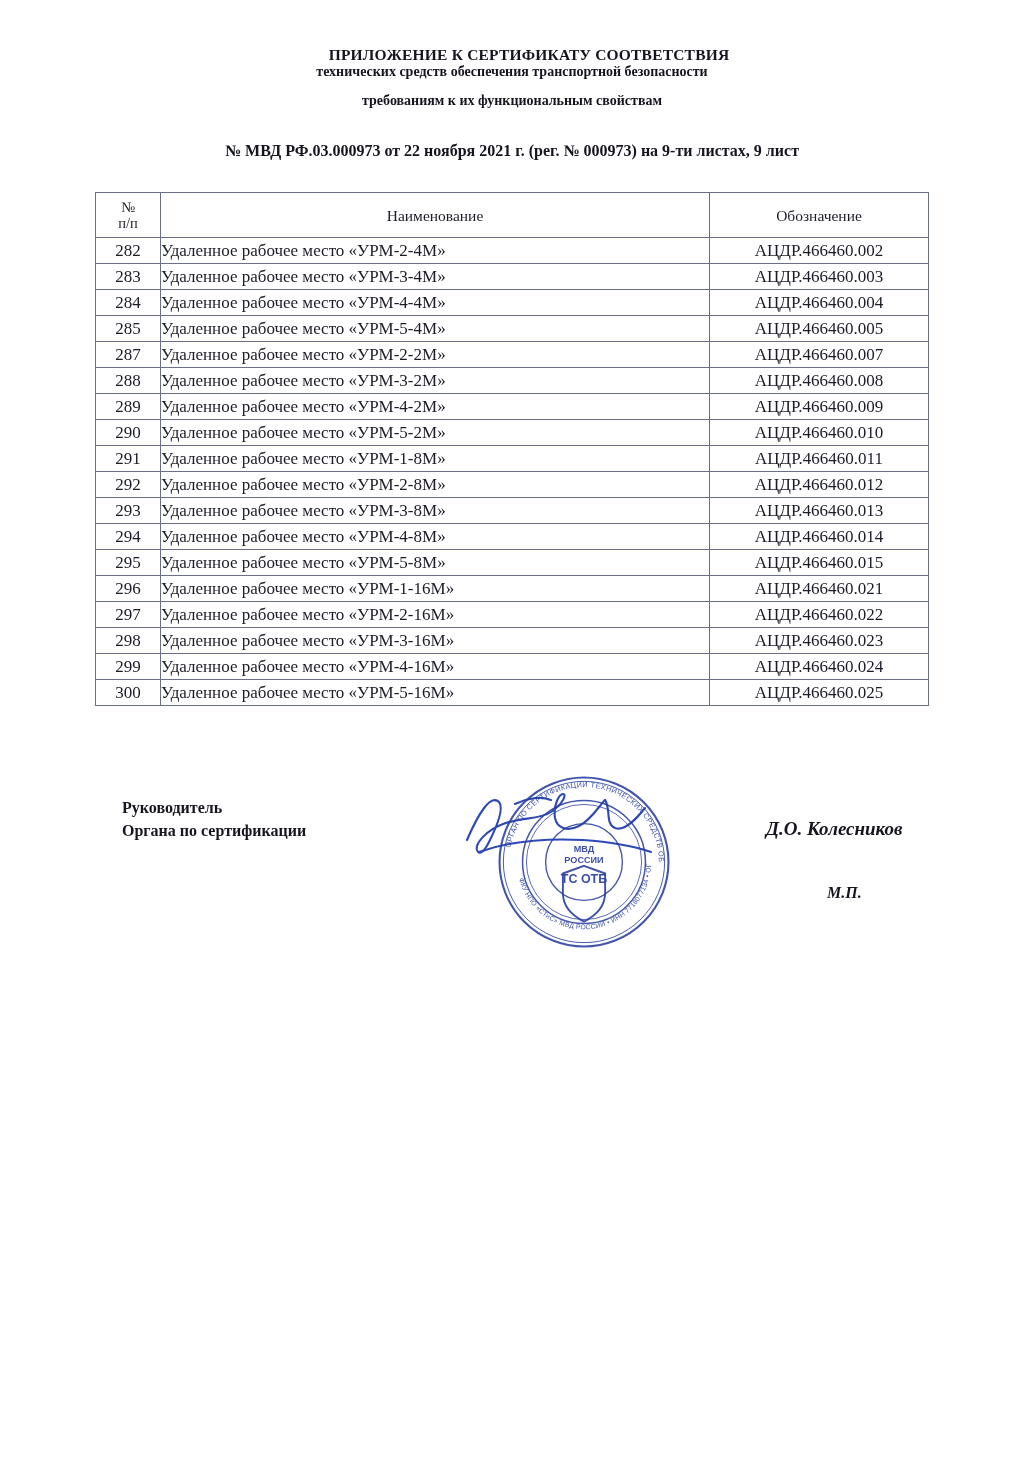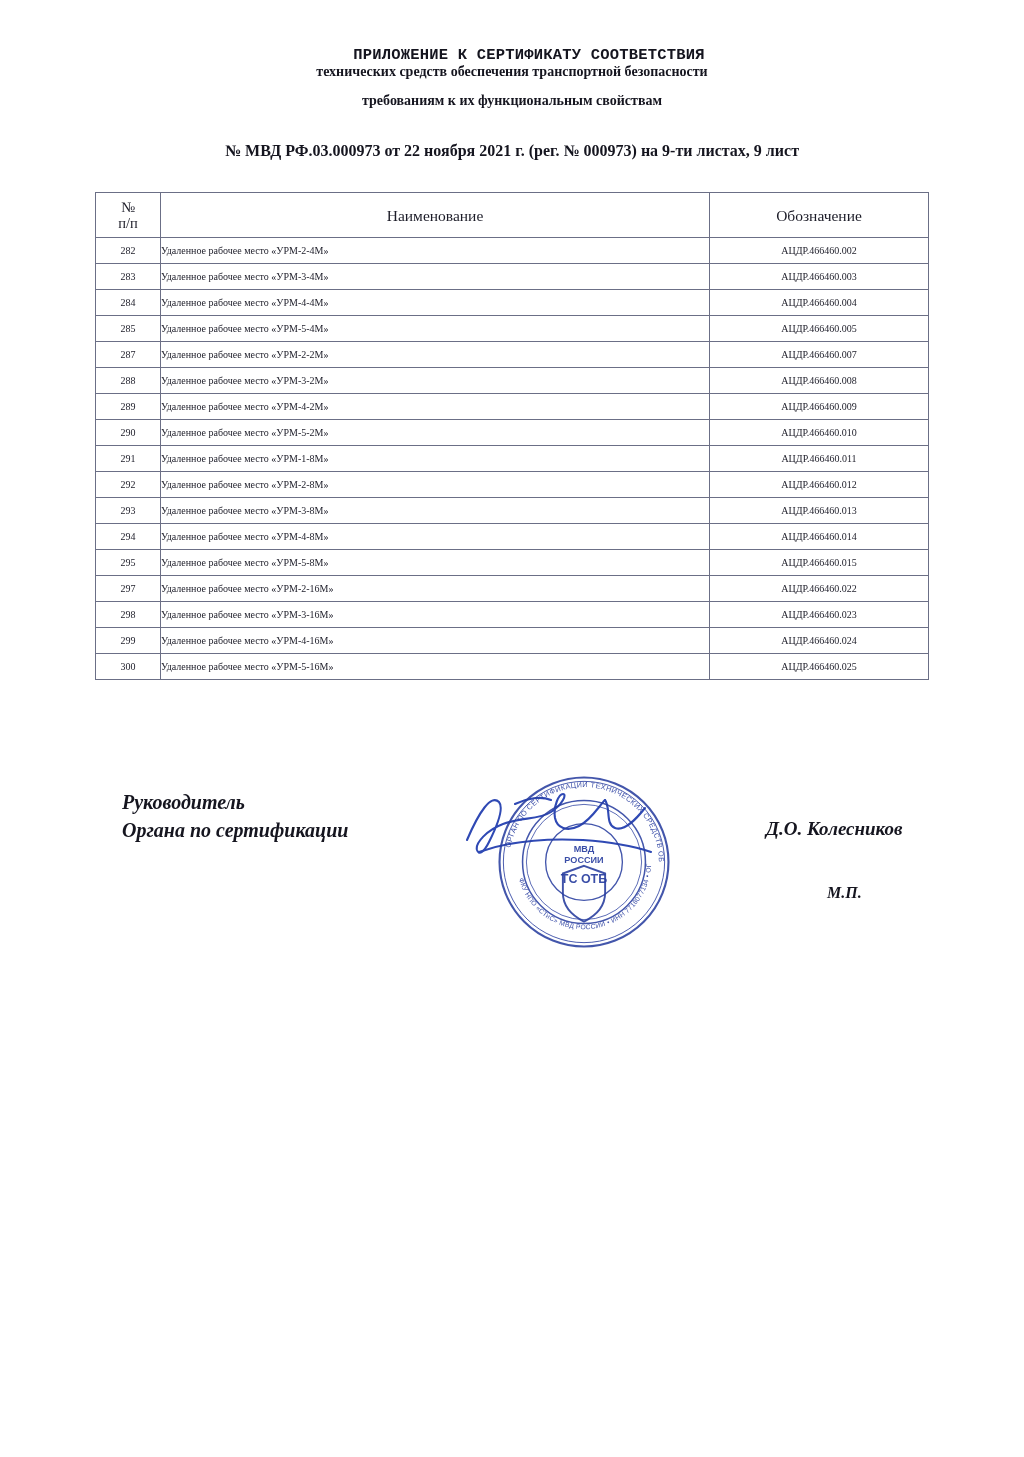--- a/index.html
+++ b/index.html
@@ -19,21 +19,21 @@
   .page {
     position: absolute;
     inset: 0;
     padding: 0;
   }
   .header {
     text-align: center;
     margin-top: 46px;
   }
   .header .line1 {
-    font-family: Liberation Mono, monospace;
+    font-family: Liberation Serif, serif;
     font-weight: bold;
     font-size: 15.5px;
     letter-spacing: 0.2px;
     color: #15151f;
     padding-left: 34px;
   }
   .header .line2,
   .header .line3 {
     font-family: "Liberation Serif", serif;
     font-weight: bold;
@@ -77,21 +77,21 @@
     font-size: 14.5px;
   }
   table.reg-table thead th.name-head {
     width: 540px;
   }
   table.reg-table thead th.desig-head {
     width: 210px;
   }
   table.reg-table tbody td {
     height: 25px;
-    font-size: 10px;
+    font-size: 17px;
   }
   td.c-num {
     text-align: center;
     width: 56px;
     padding: 0 2px;
   }
   td.c-name {
     text-align: left;
     padding-left: 10px;
   }
@@ -100,26 +100,26 @@
   }
   .signature-block {
     position: absolute;
     left: 122px;
     top: 788px;
     width: 860px;
     font-size: 16px;
   }
   .sig-role {
     font-family: "Liberation Serif", serif;
-    font-style: italic;
     font-weight: bold;
     line-height: 1.42;
-    font-size: 20px;
+    font-size: 16px;
     color: #15151f;
     width: 330px;
+    margin-top: 9px;
   }
   .sig-name {
     position: absolute;
     left: 644px;
     top: 30px;
     font-family: "Liberation Serif", serif;
     font-style: italic;
     font-weight: bold;
     font-size: 19px;
     color: #15151f;
@@ -236,20 +236,25 @@
         </tr>
         <tr>
           <td class="c-num">294</td>
           <td class="c-name">Удаленное рабочее место «УРМ-4-8М»</td>
           <td class="c-desig">АЦДР.466460.014</td>
         </tr>
         <tr>
           <td class="c-num">295</td>
           <td class="c-name">Удаленное рабочее место «УРМ-5-8М»</td>
           <td class="c-desig">АЦДР.466460.015</td>
+        </tr>
+        <tr>
+          <td class="c-num">296</td>
+          <td class="c-name">Удаленное рабочее место «УРМ-1-16М»</td>
+          <td class="c-desig">АЦДР.466460.021</td>
         </tr>
         <tr>
           <td class="c-num">297</td>
           <td class="c-name">Удаленное рабочее место «УРМ-2-16М»</td>
           <td class="c-desig">АЦДР.466460.022</td>
         </tr>
         <tr>
           <td class="c-num">298</td>
           <td class="c-name">Удаленное рабочее место «УРМ-3-16М»</td>
           <td class="c-desig">АЦДР.466460.023</td>

